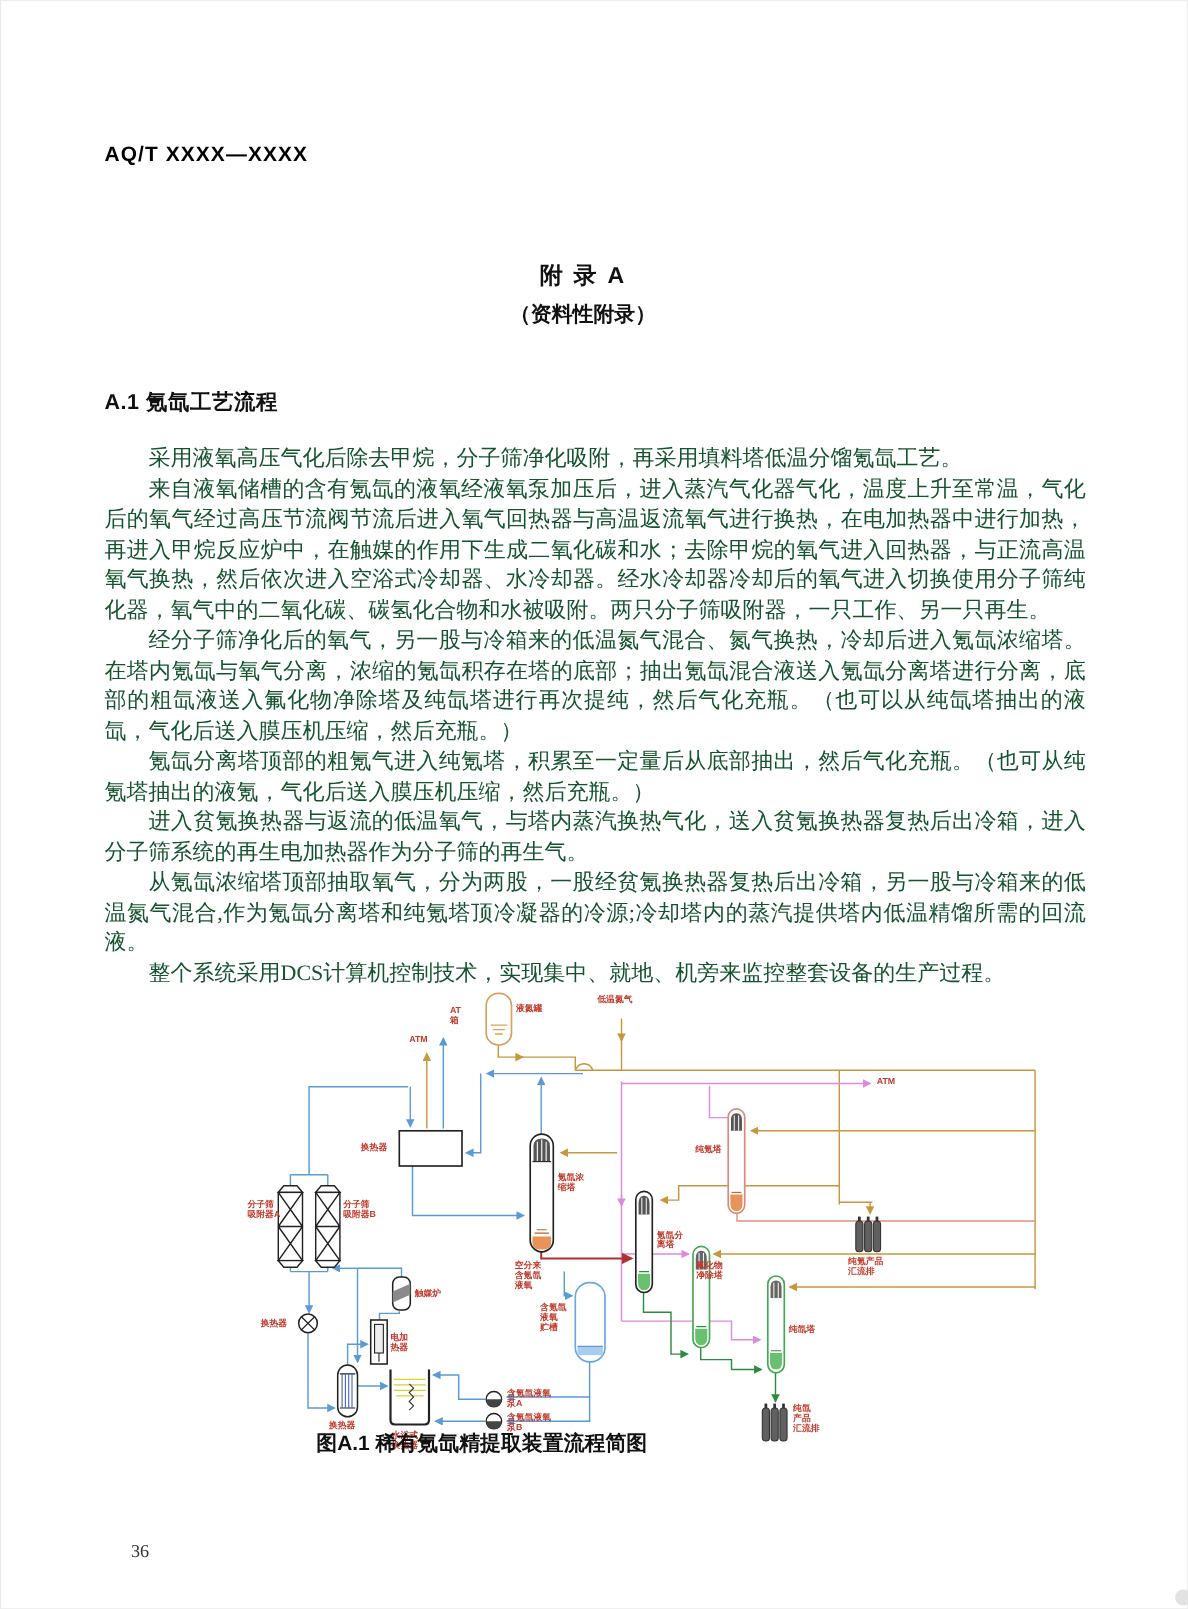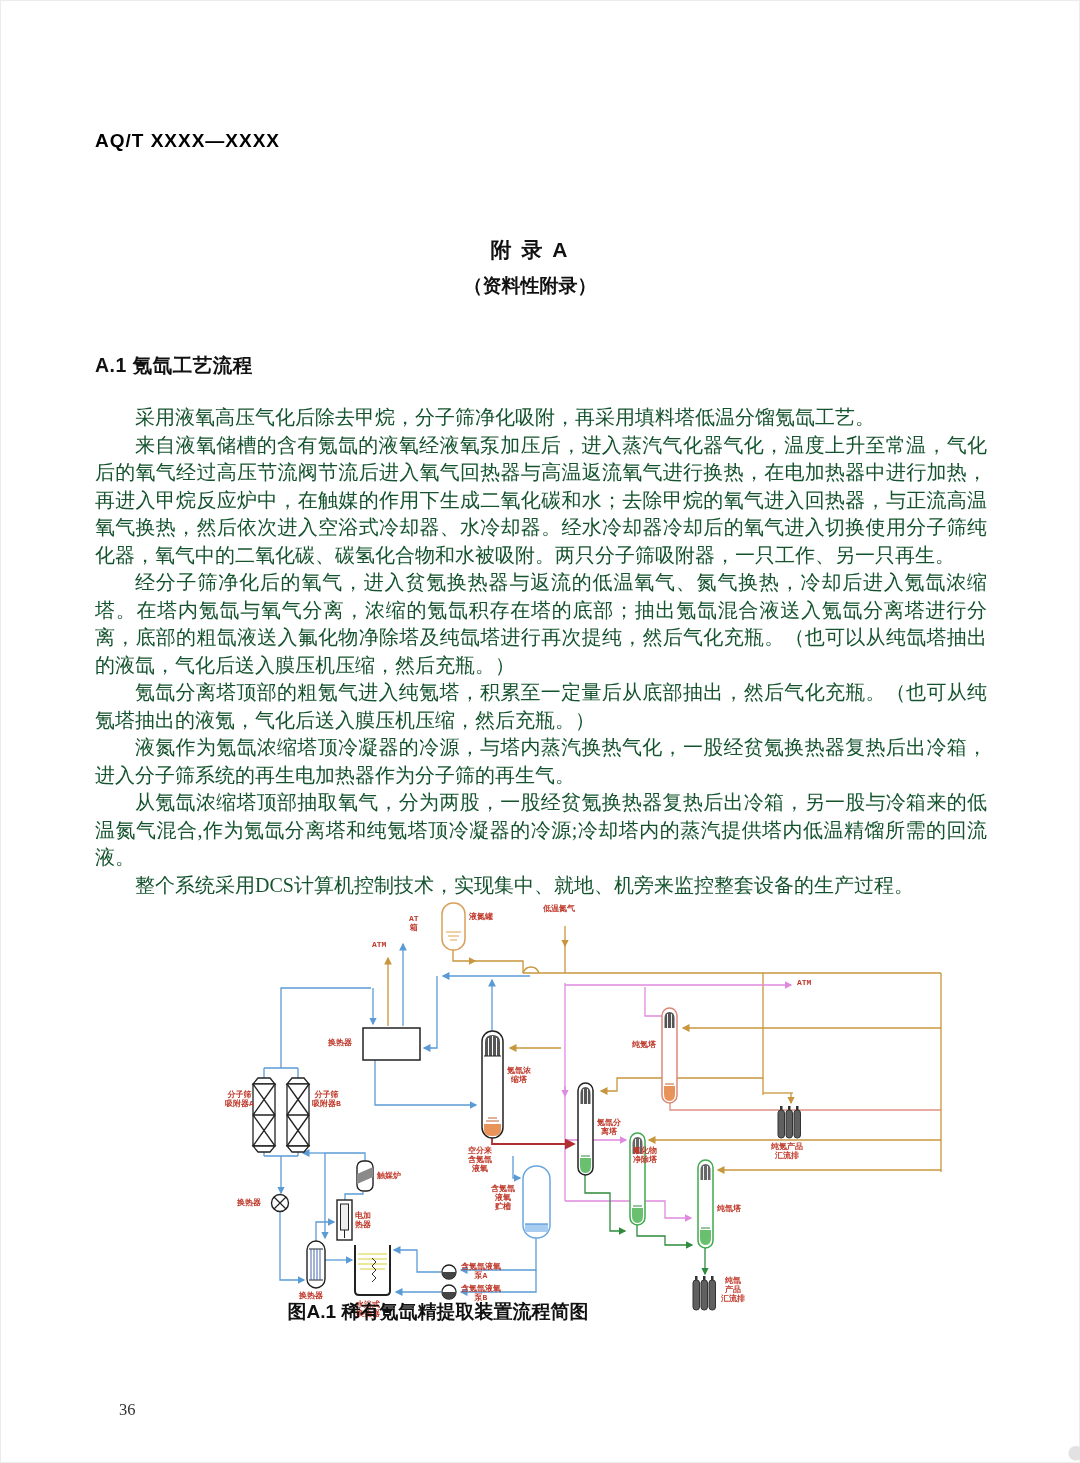--- a/index.html
+++ b/index.html
@@ -28,45 +28,45 @@
     left:0;top:1299px;width:876px;text-align:center;
     font-family:"Liberation Sans","DejaVu Sans",sans-serif;font-weight:700;font-size:19px;color:#111;
   }
   .page-number{left:119px;top:1400px;font-size:16.5px;color:#333;}
   .corner-watermark{right:-6px;bottom:-8px;font-size:34px;color:#e2e2e2;
     font-family:"Liberation Sans",sans-serif;}
   
   .diagram{left:225px;top:888px;width:755px;height:455px;}
   .diagram svg{position:absolute;left:0;top:0;}
   .dlabel{
-    position:absolute;font-family:Liberation Mono, monospace;
+    position:absolute;font-family:Liberation Sans, sans-serif;
     font-size:8px;line-height:9px;font-weight:700;color:#c0392b;
-    white-space:pre-line;text-align:center;
+    white-space:pre-line;
   }
 </style>
 </head>
 <body>
 
 <div class="page">
 
   <div class="abs doc-header">AQ/T XXXX—XXXX</div>
 
   <div class="abs title-block">
     <div class="title-line1">附  录  A</div>
     <div class="title-line2">（资料性附录）</div>
   </div>
 
   <div class="abs section-heading">A.1  氪氙工艺流程</div>
 
   <div class="abs body-text">
     <p>采用液氧高压气化后除去甲烷，分子筛净化吸附，再采用填料塔低温分馏氪氙工艺。</p>
     <p>来自液氧储槽的含有氪氙的液氧经液氧泵加压后，进入蒸汽气化器气化，温度上升至常温，气化后的氧气经过高压节流阀节流后进入氧气回热器与高温返流氧气进行换热，在电加热器中进行加热，再进入甲烷反应炉中，在触媒的作用下生成二氧化碳和水；去除甲烷的氧气进入回热器，与正流高温氧气换热，然后依次进入空浴式冷却器、水冷却器。经水冷却器冷却后的氧气进入切换使用分子筛纯化器，氧气中的二氧化碳、碳氢化合物和水被吸附。两只分子筛吸附器，一只工作、另一只再生。</p>
-    <p>经分子筛净化后的氧气，进入贫氪换热器与返流的低温氧气、氮气换热，冷却后进入氪氙浓缩塔。在塔内氪氙与氧气分离，浓缩的氪氙积存在塔的底部；抽出氪氙混合液送入氪氙分离塔进行分离，底部的粗氙液送入氟化物净除塔及纯氙塔进行再次提纯，然后气化充瓶。（也可以从纯氙塔抽出的液氙，气化后送入膜压机压缩，然后充瓶。）</p>
+    <p>经分子筛净化后的氧气，另一股与冷箱来的低温氮气混合、氮气换热，冷却后进入氪氙浓缩塔。在塔内氪氙与氧气分离，浓缩的氪氙积存在塔的底部；抽出氪氙混合液送入氪氙分离塔进行分离，底部的粗氙液送入氟化物净除塔及纯氙塔进行再次提纯，然后气化充瓶。（也可以从纯氙塔抽出的液氙，气化后送入膜压机压缩，然后充瓶。）</p>
     <p>氪氙分离塔顶部的粗氪气进入纯氪塔，积累至一定量后从底部抽出，然后气化充瓶。（也可从纯氪塔抽出的液氪，气化后送入膜压机压缩，然后充瓶。）</p>
-    <p>液氮作为氪氙浓缩塔顶冷凝器的冷源，与塔内蒸汽换热气化，一股经贫氪换热器复热后出冷箱，进入分子筛系统的再生电加热器作为分子筛的再生气。</p>
+    <p>进入贫氪换热器与返流的低温氧气，与塔内蒸汽换热气化，送入贫氪换热器复热后出冷箱，进入分子筛系统的再生电加热器作为分子筛的再生气。</p>
     <p>从氪氙浓缩塔顶部抽取氧气，分为两股，一股经贫氪换热器复热后出冷箱，另一股与冷箱来的低温氮气混合,作为氪氙分离塔和纯氪塔顶冷凝器的冷源;冷却塔内的蒸汽提供塔内低温精馏所需的回流液。</p>
     <p>整个系统采用DCS计算机控制技术，实现集中、就地、机旁来监控整套设备的生产过程。</p>
   </div>
 
   <div class="abs diagram">
     <svg width="755" height="455" viewBox="0 0 755 455">
       <defs>
         <marker id="mB" markerWidth="7" markerHeight="7" refX="5" refY="3" orient="auto">
             <path d="M0,0 L6,3 L0,6 Z" fill="#5b9bd5"></path>
           </marker>

